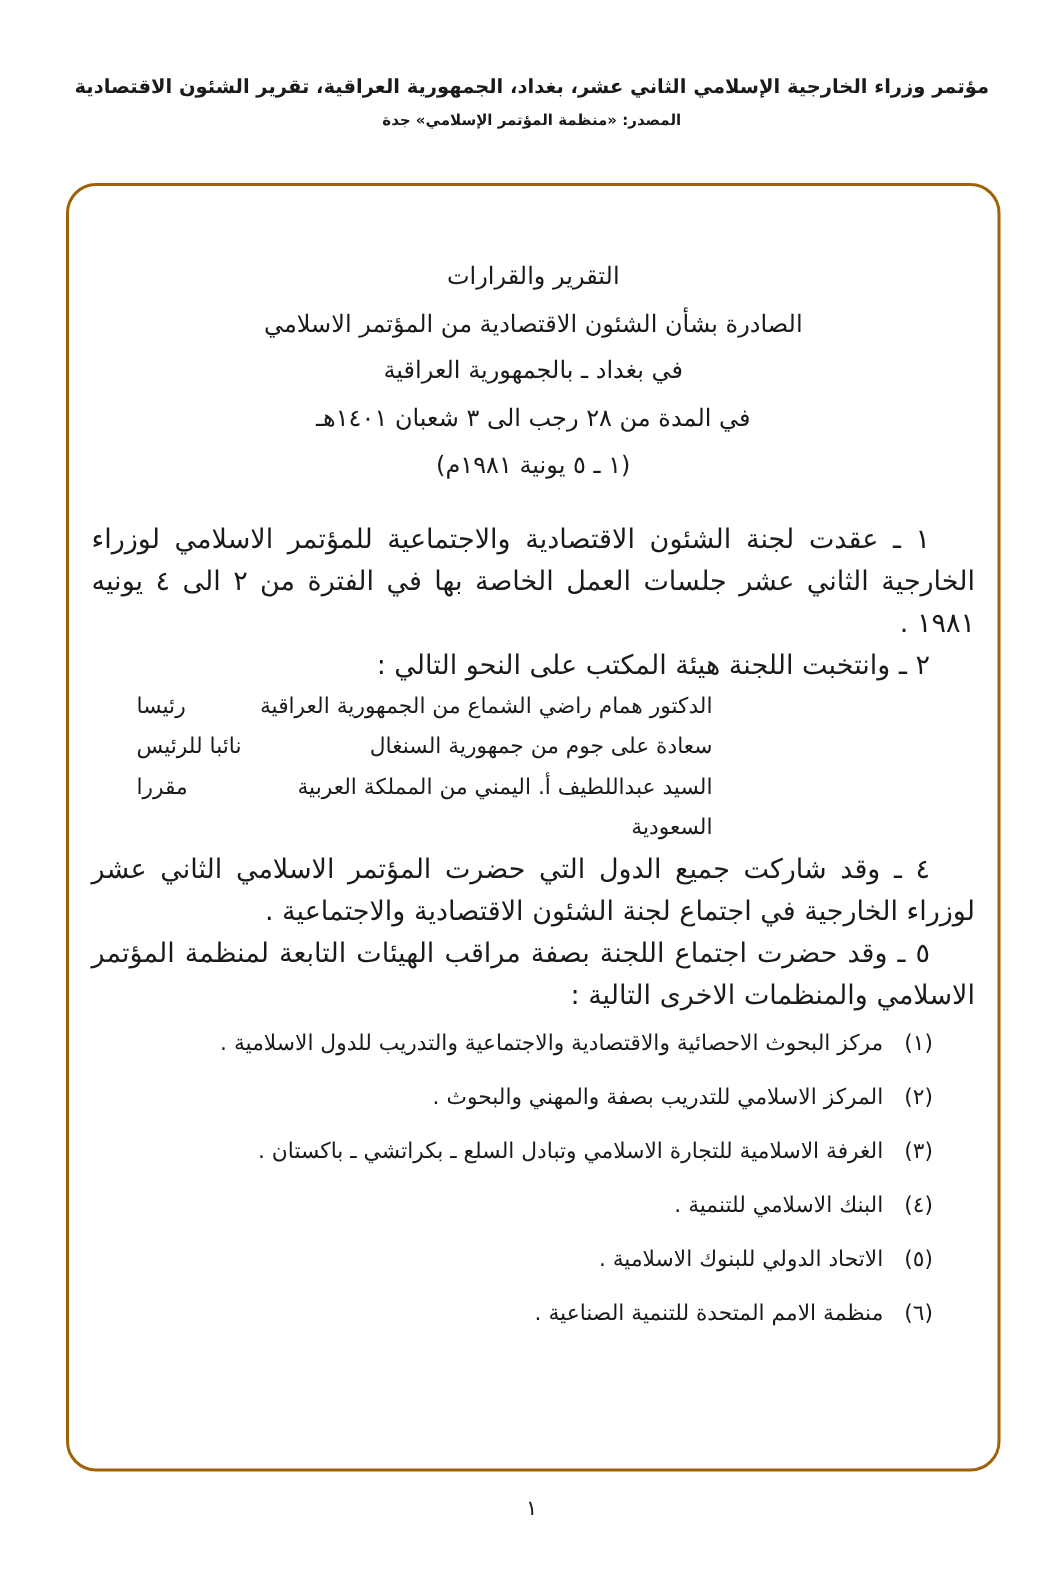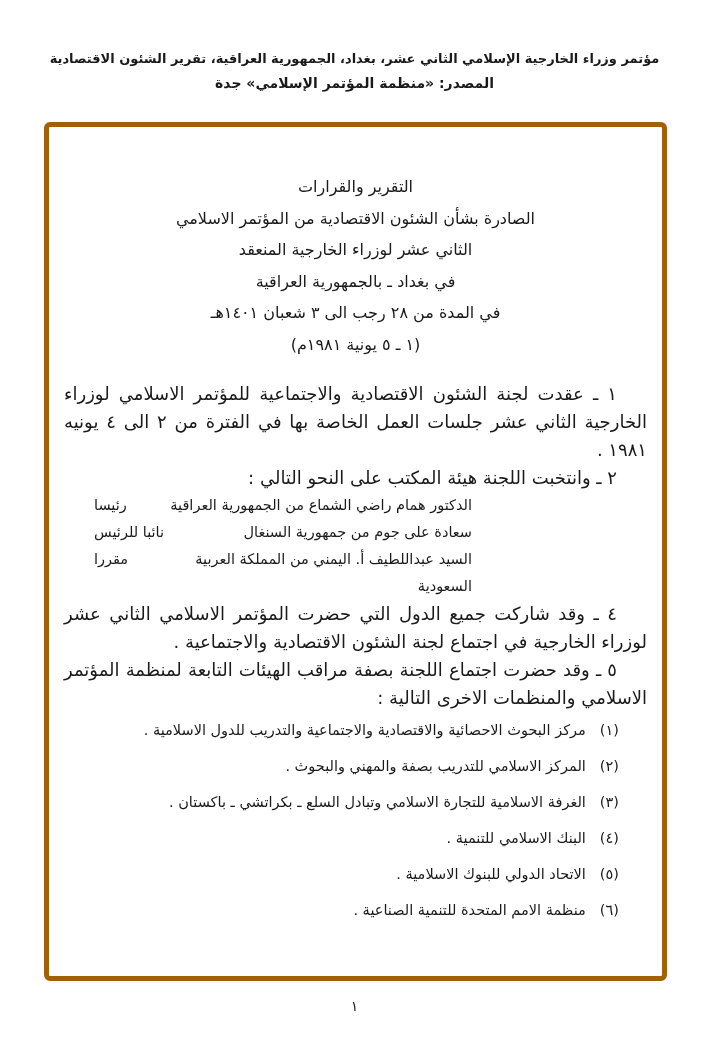--- a/index.html
+++ b/index.html
@@ -11,27 +11,27 @@
     font-family:"DejaVu Sans", sans-serif;
     color:#1a1a1a;
     overflow:hidden;
     text-decoration:underline;
   }
   .hdr {
     position:absolute; top:50px; left:20px; right:20px;
     text-align:center; font-weight:bold;
   }
   .hdr1 { font-size:13px; line-height:18px; }
-  .hdr2 { font-size:14px; margin-top:7px; }
+  .hdr2 { font-size:10px; margin-top:7px; }
   .doc-box {
     position:absolute; left:44px; top:122px;
     box-sizing:border-box;
     width:623px; height:859px;
-    border:5px solid #a16207;
-    border-radius:6px;
+    border:2px solid #a16207;
+    border-radius:20px;
     padding:44px 15px 0 15px;
     background:#ffffff;
   }
   .title-block { text-align:center; font-size:16px; }
   .title-block p { margin:0; line-height:31.5px; }
   .para {
     margin:0; font-size:18px; line-height:28px;
     text-align:justify; text-align-last:right;
   }
   .indent { text-indent:30px; }
@@ -62,21 +62,20 @@
   <div class="hdr">
     <div class="hdr1">مؤتمر وزراء الخارجية الإسلامي الثاني عشر، بغداد، الجمهورية العراقية، تقرير الشئون الاقتصادية</div>
     <div class="hdr2">المصدر: «منظمة المؤتمر الإسلامي» جدة</div>
   </div>
 
   <div class="doc-box">
 
     <div class="title-block">
       <p>التقرير والقرارات</p>
       <p>الصادرة بشأن الشئون الاقتصادية من المؤتمر الاسلامي</p>
-      <p>الثاني عشر لوزراء الخارجية المنعقد</p>
       <p>في بغداد ـ بالجمهورية العراقية</p>
       <p>في المدة من ٢٨ رجب الى ٣ شعبان ١٤٠١هـ</p>
       <p>(١ ـ ٥ يونية ١٩٨١م)</p>
     </div>
 
     <p class="para indent mt20">١ ـ عقدت لجنة الشئون الاقتصادية والاجتماعية للمؤتمر الاسلامي لوزراء الخارجية الثاني عشر جلسات العمل الخاصة بها في الفترة من ٢ الى ٤ يونيه ١٩٨١ .</p>
 
     <p class="para indent">٢ ـ وانتخبت اللجنة هيئة المكتب على النحو التالي :</p>
 
     <div class="officers">

